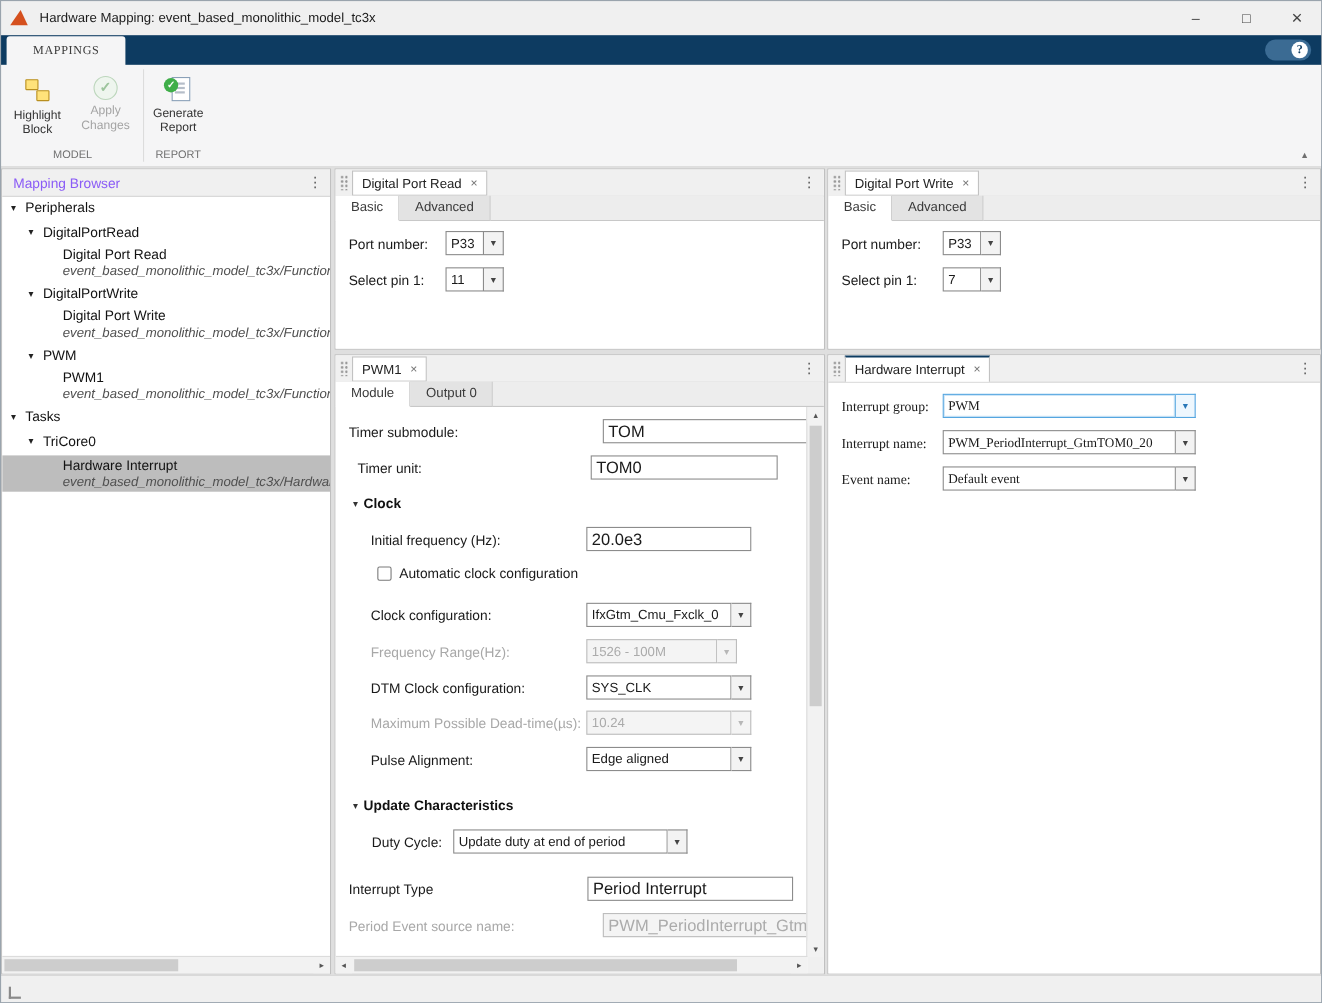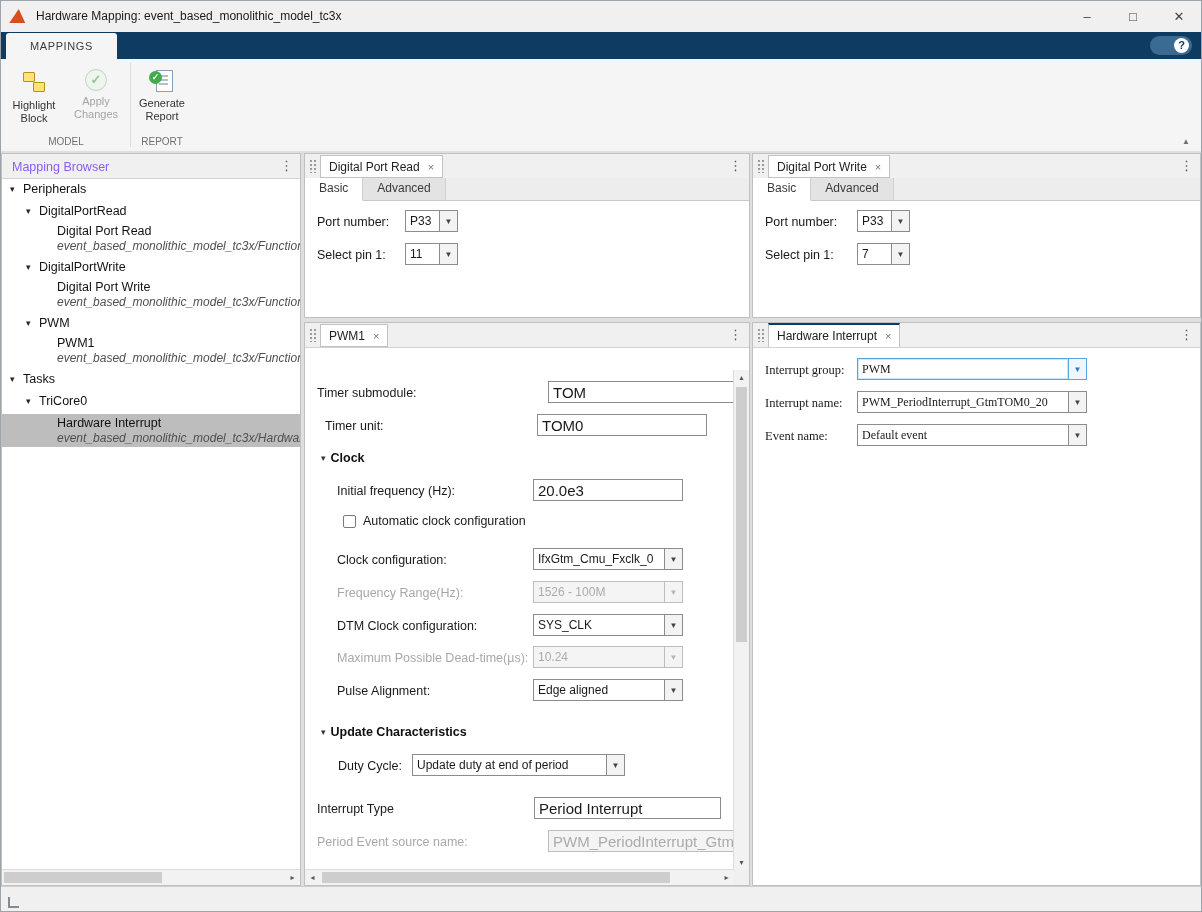--- a/index.html
+++ b/index.html
@@ -11,21 +11,21 @@
   .titlebar{position:absolute;left:0;top:0;width:1202px;height:32px;background:#f0f0f0;
             display:flex;align-items:center;}
   .app-icon{width:0;height:0;border-left:8px solid transparent;border-right:8px solid transparent;
             border-bottom:14px solid #d5501e;margin:0 10px 0 10px;transform:skewX(-6deg);}
   .win-title{font-size:12px;color:#1b1b1b;}
   .win-controls{margin-left:auto;display:flex;height:32px;}
   .win-btn{width:46px;height:32px;display:flex;align-items:center;justify-content:center;
            font-size:13px;color:#444;}
 
   
-  .tabbar{position:absolute;left:0;top:32px;width:1202px;height:27px;background:#0d3b61;}
+  .tabbar{position:absolute;left:0;top:32px;width:1202px;height:27px;background:#0d3b61;font-family:Liberation Serif, serif;}
   .mappings-tab{position:absolute;left:6px;top:1px;height:26px;padding:0 24px;background:#f5f5f6;
                 border-radius:3px 3px 0 0;display:flex;align-items:center;font-size:11px;
                 letter-spacing:.6px;color:#3c3c3c;}
   .help-pill{position:absolute;right:10px;top:4px;width:42px;height:19px;border-radius:10px;
              background:#3b6b93;display:flex;align-items:center;justify-content:flex-end;padding-right:3px;box-sizing:border-box;}
   .help-circle{width:15px;height:15px;border-radius:50%;background:#ffffff;color:#0d3b61;
                font-weight:bold;font-size:11px;line-height:15px;text-align:center;}
 
   
   .ribbon{position:absolute;left:0;top:59px;width:1202px;height:92px;background:#f5f5f6;
@@ -274,20 +274,24 @@
 
 <div class="panel" style="left:304px;top:322px;width:446px;height:564px;">
   <div class="phead">
     <div class="grip"></div>
     <div class="doctab">
       <span>PWM1</span>
       <span class="tclose">×</span>
     </div>
     <div class="pmenu">⋮</div>
   </div>
+  <div class="subtabs">
+    <div class="subtab sel">Module</div>
+    <div class="subtab">Output 0</div>
+  </div>
   <div class="pcontent" style="top:47px;bottom:15px;right:15px;">
     <div class="flabel" style="left:12px;top:16px;">Timer submodule:</div>
     <div class="tfield" style="left:243px;top:11px;width:187px;">TOM</div>
 
     <div class="flabel" style="left:20px;top:49px;">Timer unit:</div>
     <div class="tfield" style="left:232px;top:44px;width:170px;">TOM0</div>
 
     <div class="sechead" style="left:16px;top:81px;">
       <span class="sec-tri">▾</span>
       <span>Clock</span>
@@ -300,21 +304,21 @@
     <div class="flabel" style="left:58px;top:144px;">Automatic clock configuration</div>
 
     <div class="flabel" style="left:32px;top:183px;">Clock configuration:</div>
     <div class="combo" style="left:228px;top:178px;">
       <div class="val" style="width:132px;">IfxGtm_Cmu_Fxclk_0</div>
       <div class="btn">▼</div>
     </div>
 
     <div class="flabel gray" style="left:32px;top:216px;">Frequency Range(Hz):</div>
     <div class="combo disabled" style="left:228px;top:211px;">
-      <div class="val" style="width:132px;">1526 - 100M</div>
+      <div class="val" style="width:119px;">1526 - 100M</div>
       <div class="btn">▼</div>
     </div>
 
     <div class="flabel" style="left:32px;top:249px;">DTM Clock configuration:</div>
     <div class="combo" style="left:228px;top:244px;">
       <div class="val" style="width:132px;">SYS_CLK</div>
       <div class="btn">▼</div>
     </div>
 
     <div class="flabel gray" style="left:32px;top:281px;">Maximum Possible Dead-time(µs):</div>

